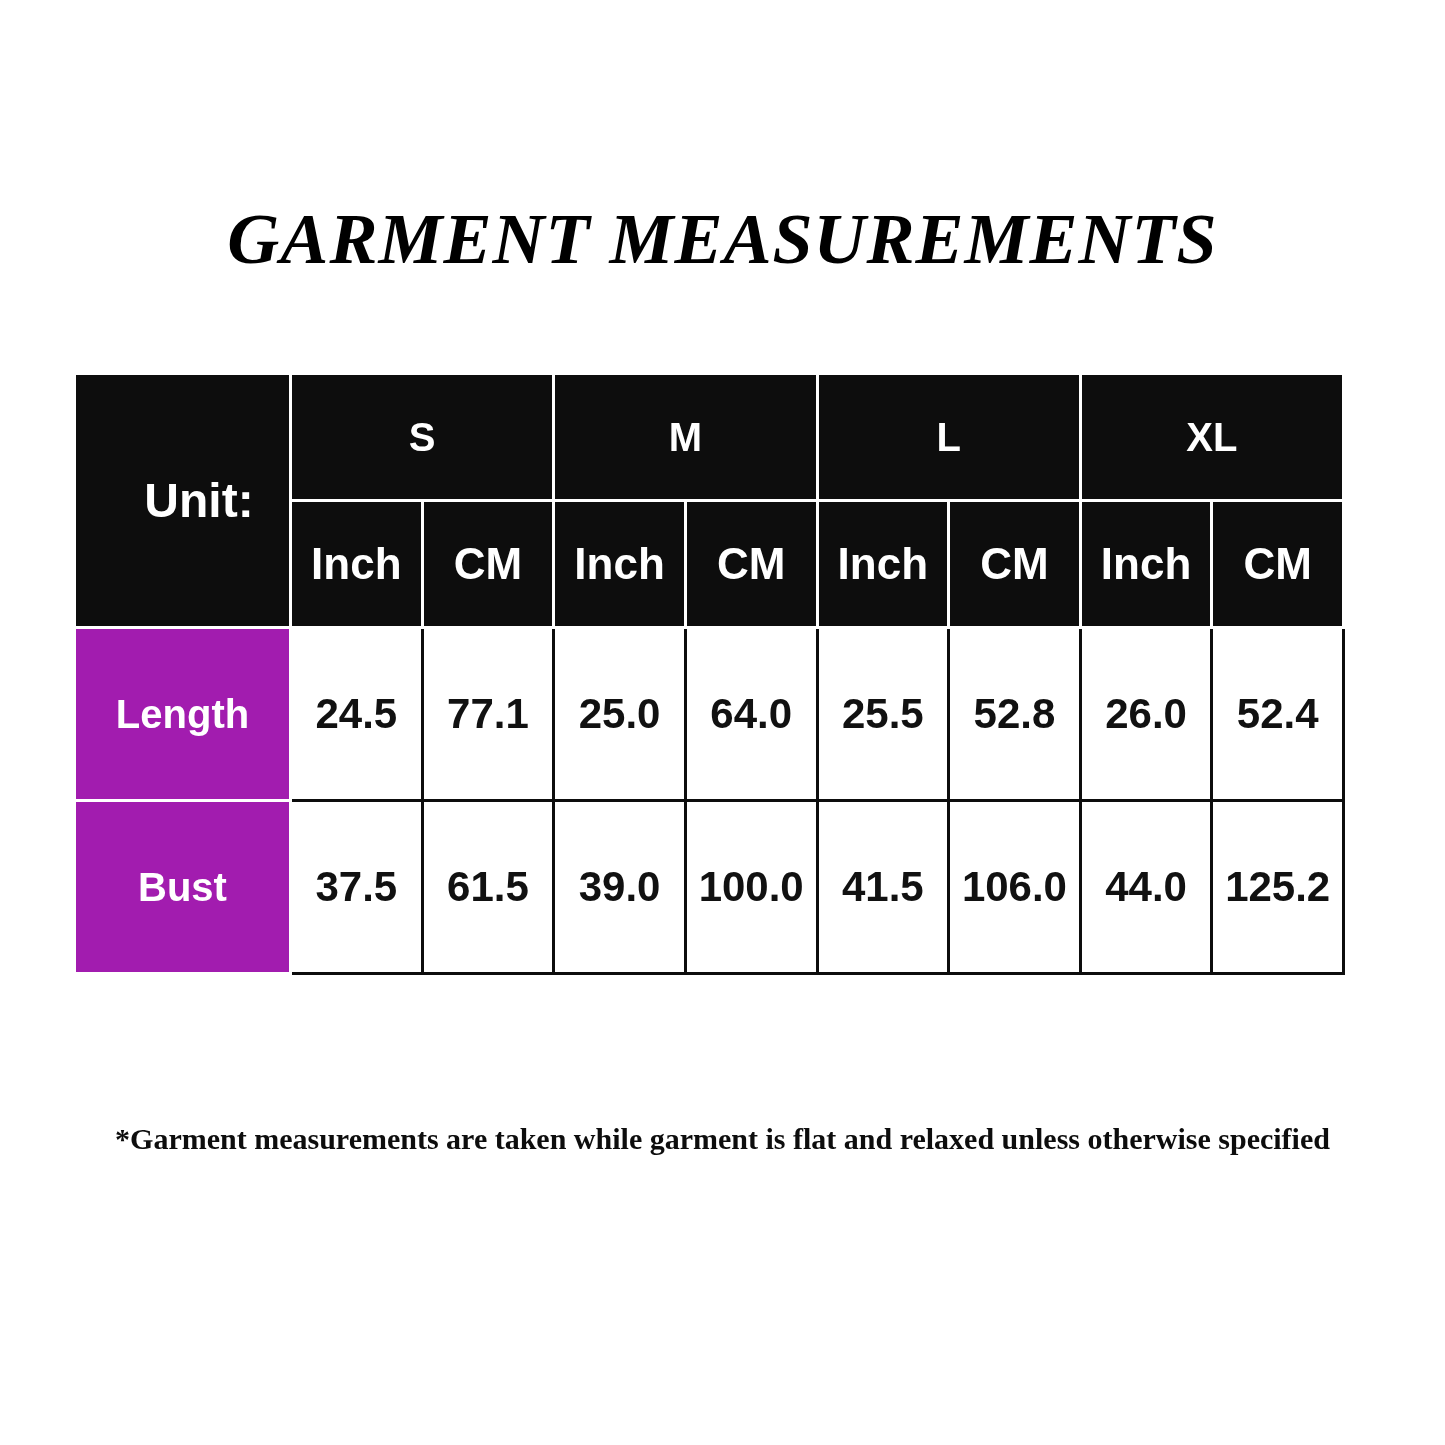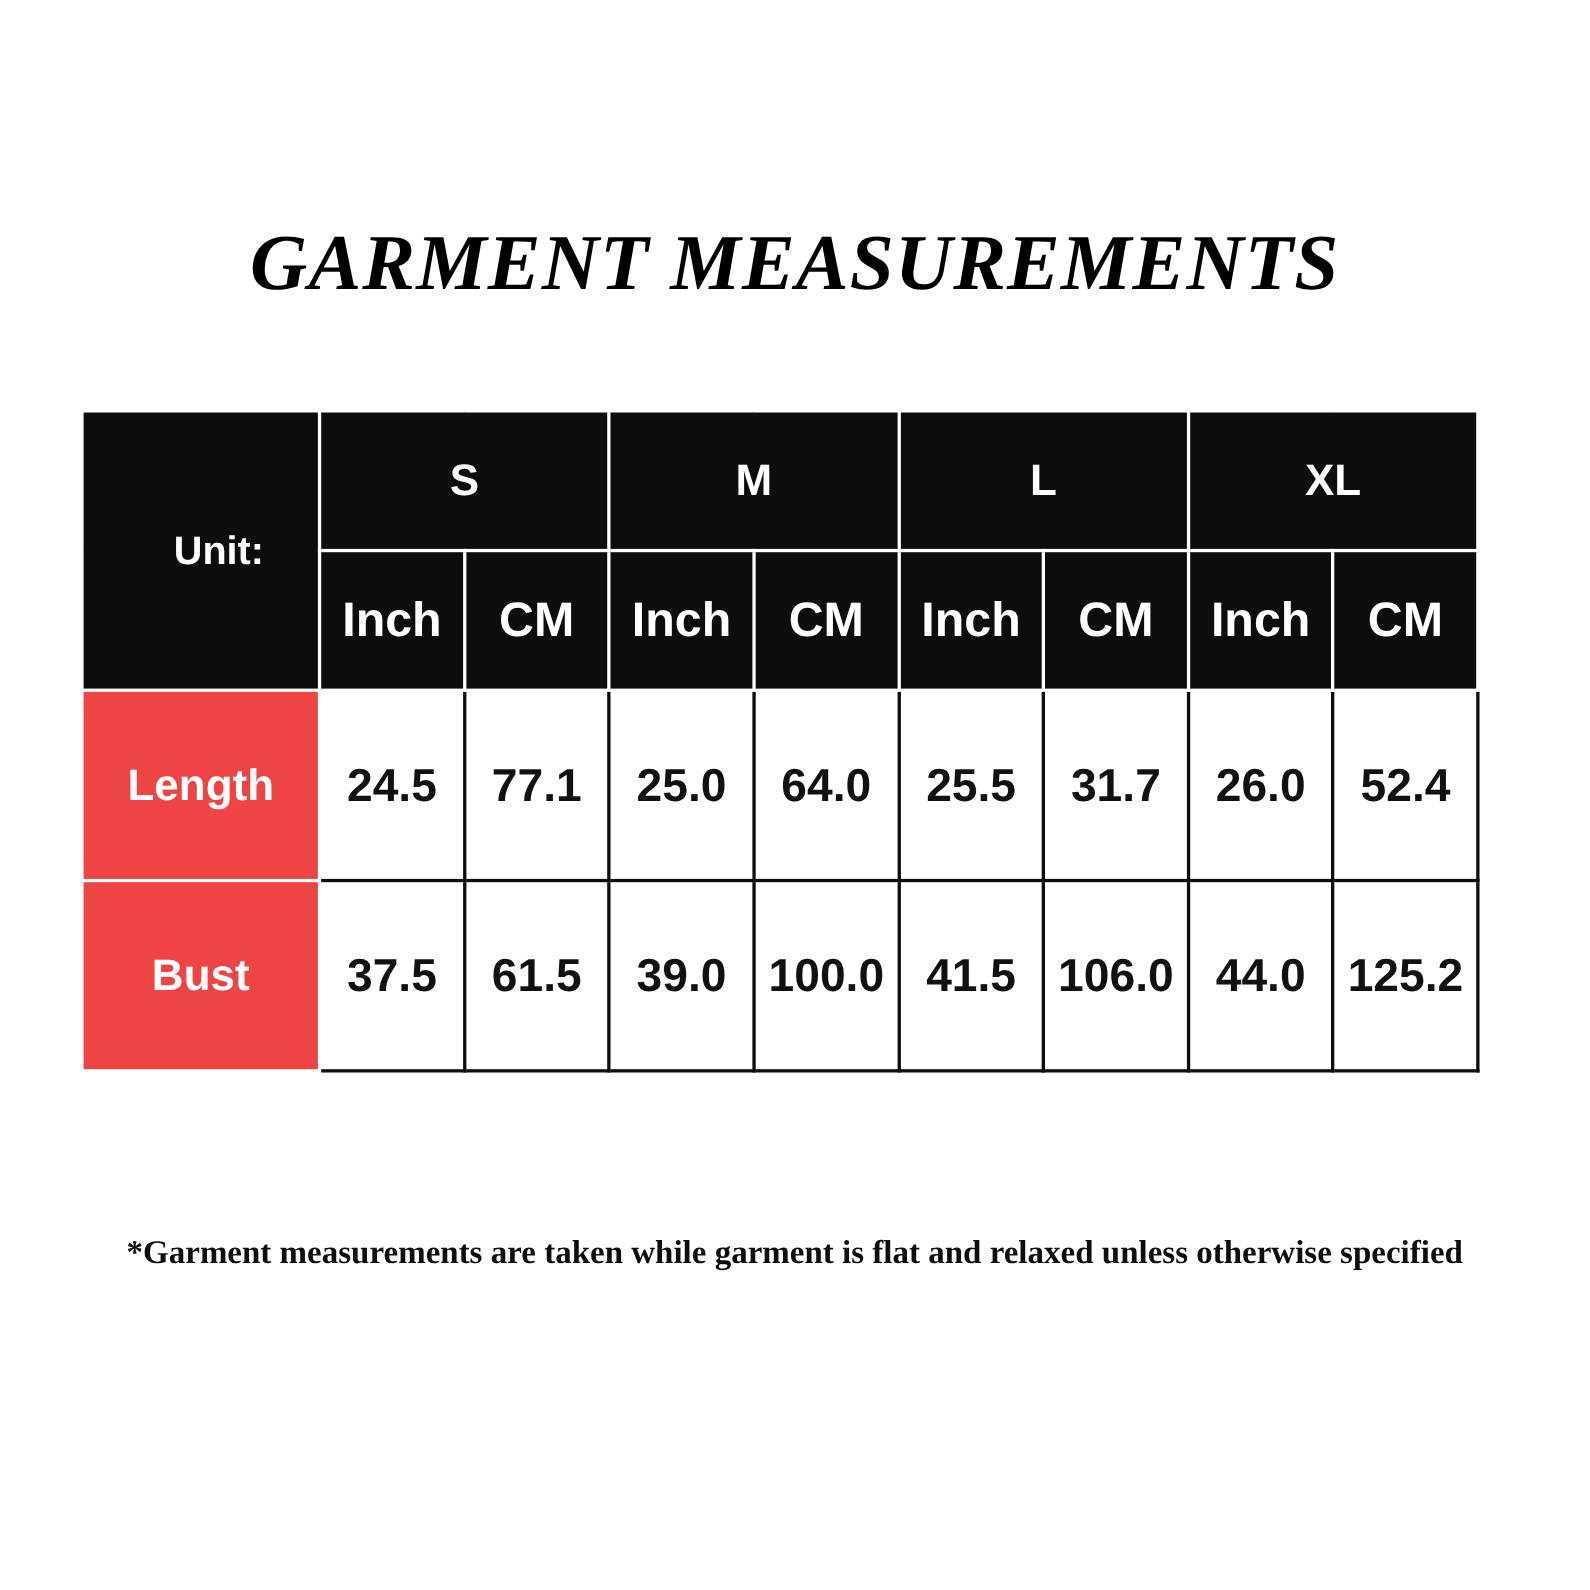--- a/index.html
+++ b/index.html
@@ -57,35 +57,35 @@
     color: #ffffff;
   }
   .cell-white {
     background: #ffffff;
     color: #111111;
     border: 3px solid #0d0d0d !important;
   }
   .unit-cell {
     background: #0d0d0d;
     color: #ffffff;
-    font-size: 36px;
+    font-size: 48px;
     text-align: left;
     padding-left: 34px;
     width: 178px;
   }
   .size-cell {
     font-size: 40px;
     height: 122px;
   }
   .unitrow-cell {
     font-size: 44px;
     height: 122px;
   }
   .rowlabel-cell {
-    background: #ef4444;
+    background: #a21caf;
     color: #ffffff;
     font-size: 40px;
     text-align: center;
     height: 168px;
     border: 3px solid #ffffff !important;
   }
   .value-cell {
     font-size: 42px;
     height: 168px;
     margin-left: 10px;
@@ -132,21 +132,21 @@
         </tr>
       </thead>
       <tbody>
         <tr>
           <th class="rowlabel-cell">Length</th>
           <td class="cell-white value-cell">24.5</td>
           <td class="cell-white value-cell">77.1</td>
           <td class="cell-white value-cell">25.0</td>
           <td class="cell-white value-cell">64.0</td>
           <td class="cell-white value-cell">25.5</td>
-          <td class="cell-white value-cell">31.7</td>
+          <td class="cell-white value-cell">52.8</td>
           <td class="cell-white value-cell">26.0</td>
           <td class="cell-white value-cell">52.4</td>
         </tr>
         <tr>
           <th class="rowlabel-cell">Bust</th>
           <td class="cell-white value-cell">37.5</td>
           <td class="cell-white value-cell">61.5</td>
           <td class="cell-white value-cell">39.0</td>
           <td class="cell-white value-cell">100.0</td>
           <td class="cell-white value-cell">41.5</td>

